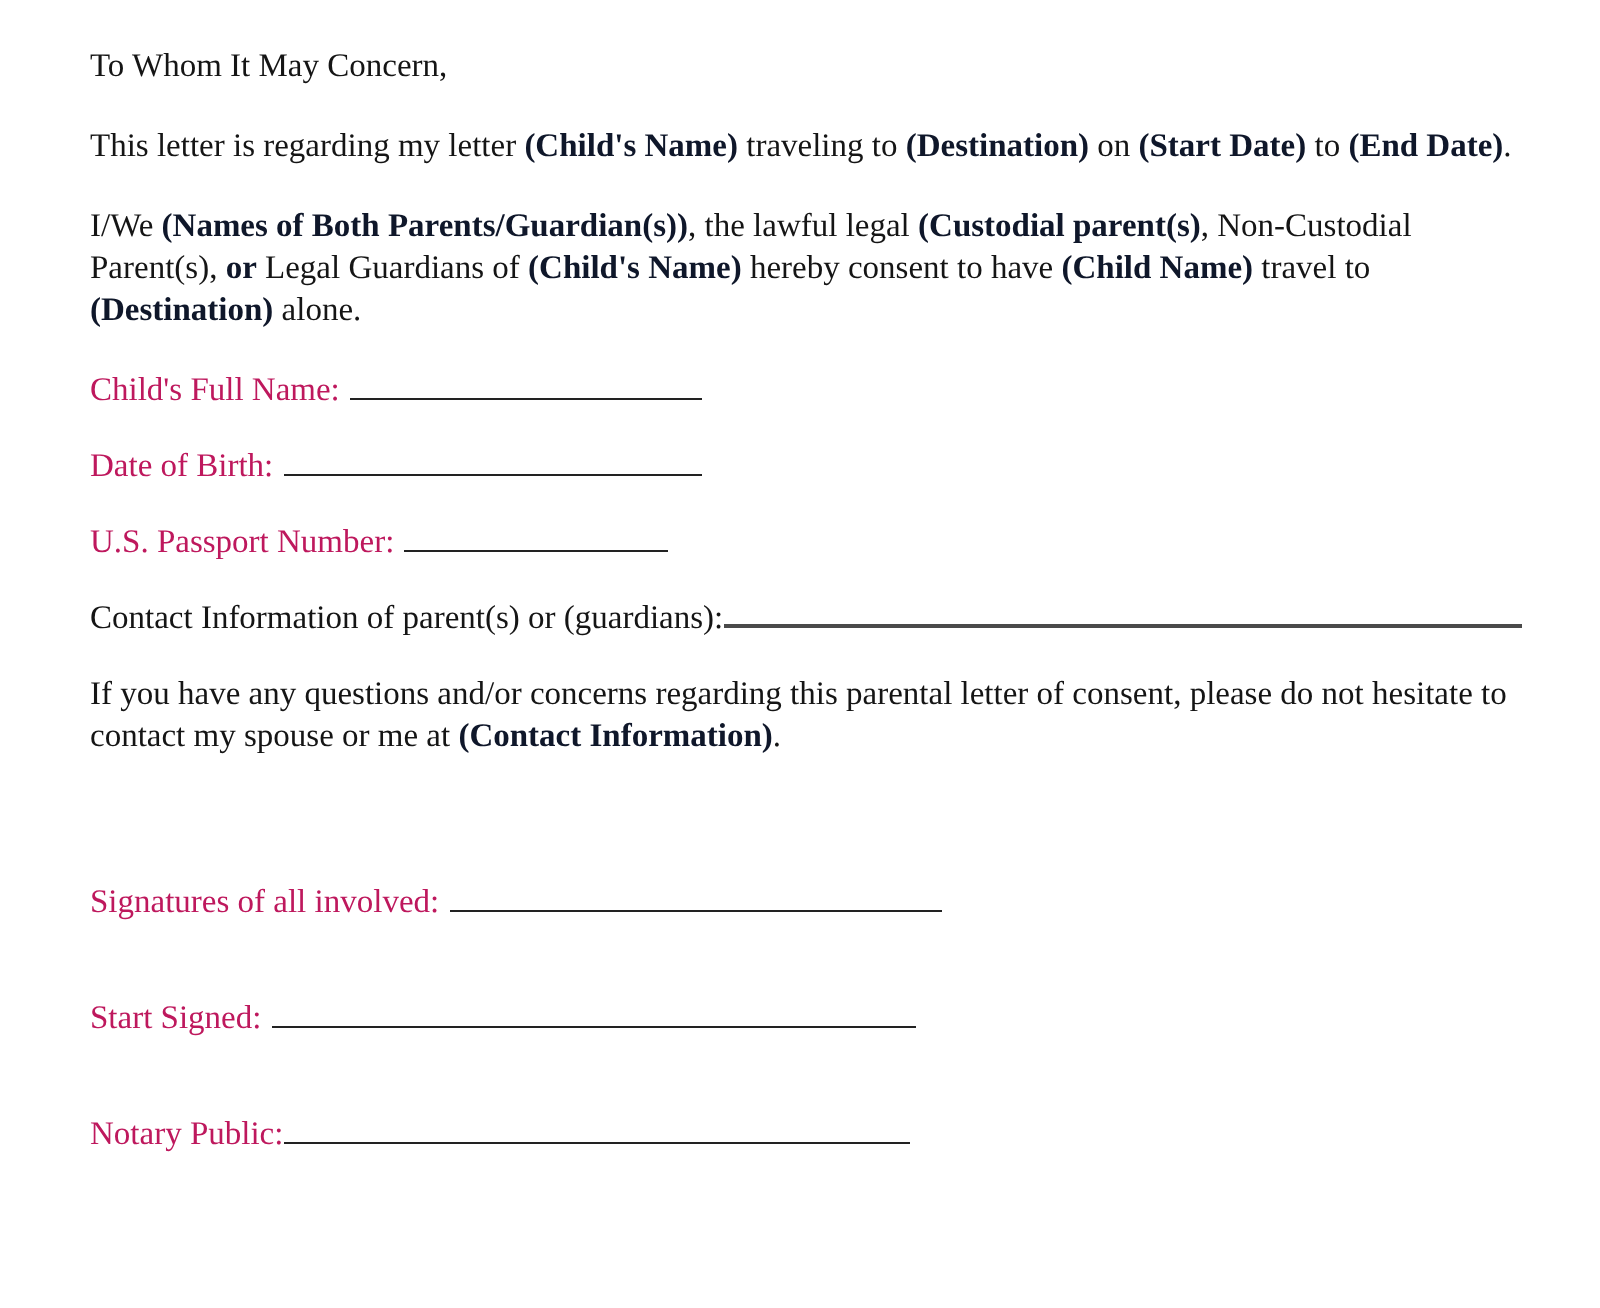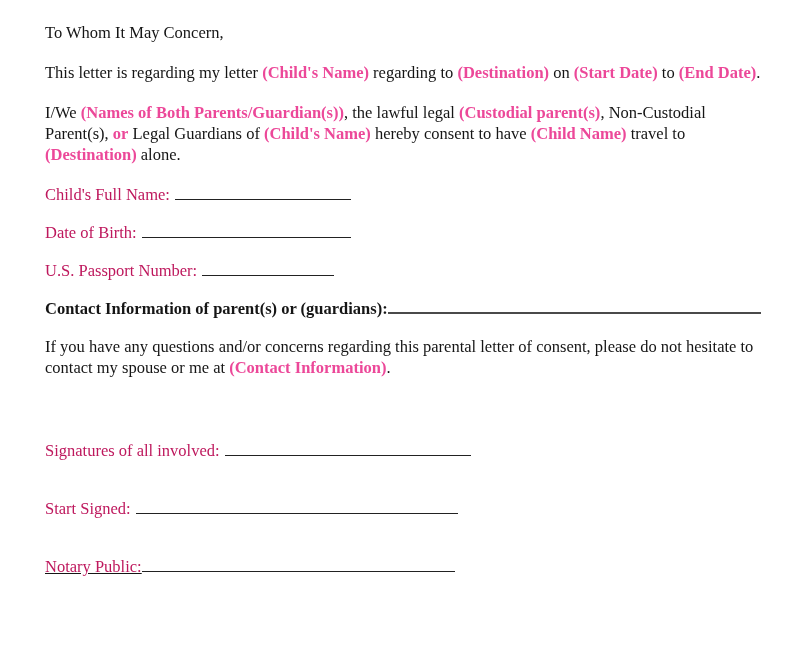--- a/index.html
+++ b/index.html
@@ -13,52 +13,52 @@
     color: #151515;
     overflow: hidden;
   }
   .page {
     width: 799px;
     height: 654px;
     padding: 22px 38px 0 45px;
     background: #ffffff;
   }
   .para { margin-bottom: 19px; }
-  .para .b, .field .b { font-weight: bold; color: #ec4899; }
+  .para .b, .field .b { font-weight: bold; color: #0f172a; }
   .field { margin-bottom: 17px; white-space: nowrap; }
   .field-label { color: #be185d; }
   .blank {
     display: inline-block;
     border-bottom: 1.6px solid #222222;
     height: 13px;
     vertical-align: baseline;
   }
   .blank.sp { margin-left: 5px; }
   .w-child    { width: 176px; }
   .w-dob      { width: 209px; }
   .w-pob      { width: 200px; }
   .w-passport { width: 132px; }
   .w-sign     { width: 246px; }
   .w-datesign { width: 322px; }
   .w-notary   { width: 313px; }
-  .field-contact { display: flex; align-items: baseline; margin-bottom: 17px; font-weight: bold; }
+  .field-contact { display: flex; align-items: baseline; margin-bottom: 17px; }
   .field-contact .label-wrap { white-space: nowrap; flex: 0 0 auto; }
   .field-contact .blank { flex: 1 1 auto; border-bottom: 2px solid #4a4a4a; }
   .sig-section { margin-top: 62px; }
   .sig-field { margin-bottom: 37px; white-space: nowrap; }
-  .sig-field:last-child { margin-bottom: 16px; text-decoration: underline; }
+  .sig-field:last-child { margin-bottom: 16px; }
 </style>
 </head>
 <body>
 
 <div class="page">
 
   <p class="para"><span>To Whom It May Concern,</span></p>
 
-  <p class="para"><span>This letter is regarding my letter </span><span class="b">(Child's Name)</span><span> regarding to </span><span class="b">(Destination)</span><span> on </span><span class="b">(Start Date)</span><span> to </span><span class="b">(End Date)</span><span>.</span></p>
+  <p class="para"><span>This letter is regarding my letter </span><span class="b">(Child's Name)</span><span> traveling to </span><span class="b">(Destination)</span><span> on </span><span class="b">(Start Date)</span><span> to </span><span class="b">(End Date)</span><span>.</span></p>
 
   <p class="para"><span>I/We </span><span class="b">(Names of Both Parents/Guardian(s))</span><span>, the lawful legal </span><span class="b">(Custodial parent(s)</span><span>, Non-Custodial Parent(s), </span><span class="b">or</span><span> Legal Guardians of </span><span class="b">(Child's Name)</span><span> hereby consent to have </span><span class="b">(Child Name)</span><span> travel to </span><span class="b">(Destination)</span><span> alone.</span></p>
 
   <div class="field">
     <span class="field-label">Child's Full Name:</span><span class="blank sp w-child"></span>
   </div>
 
   <div class="field">
     <span class="field-label">Date of Birth:</span><span class="blank sp w-dob"></span>
   </div>

